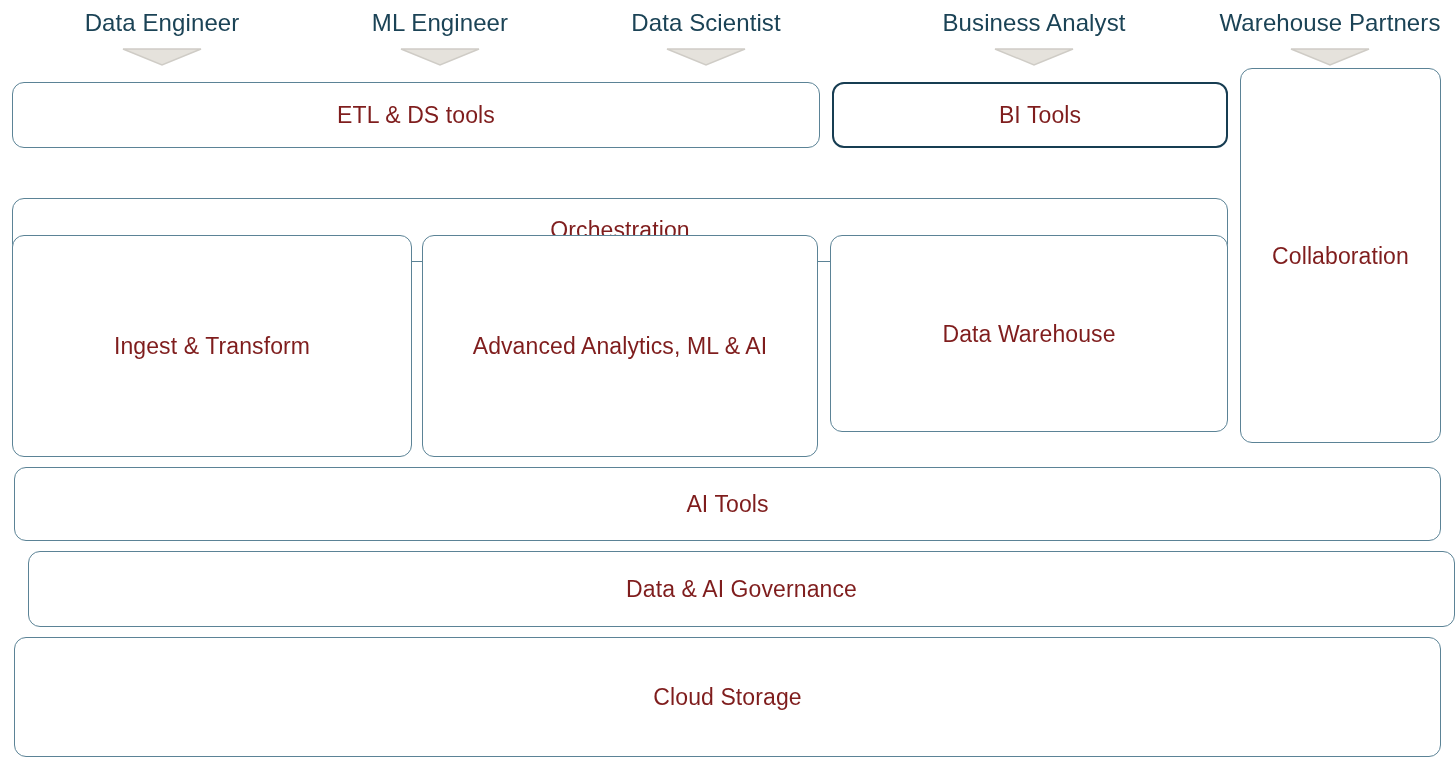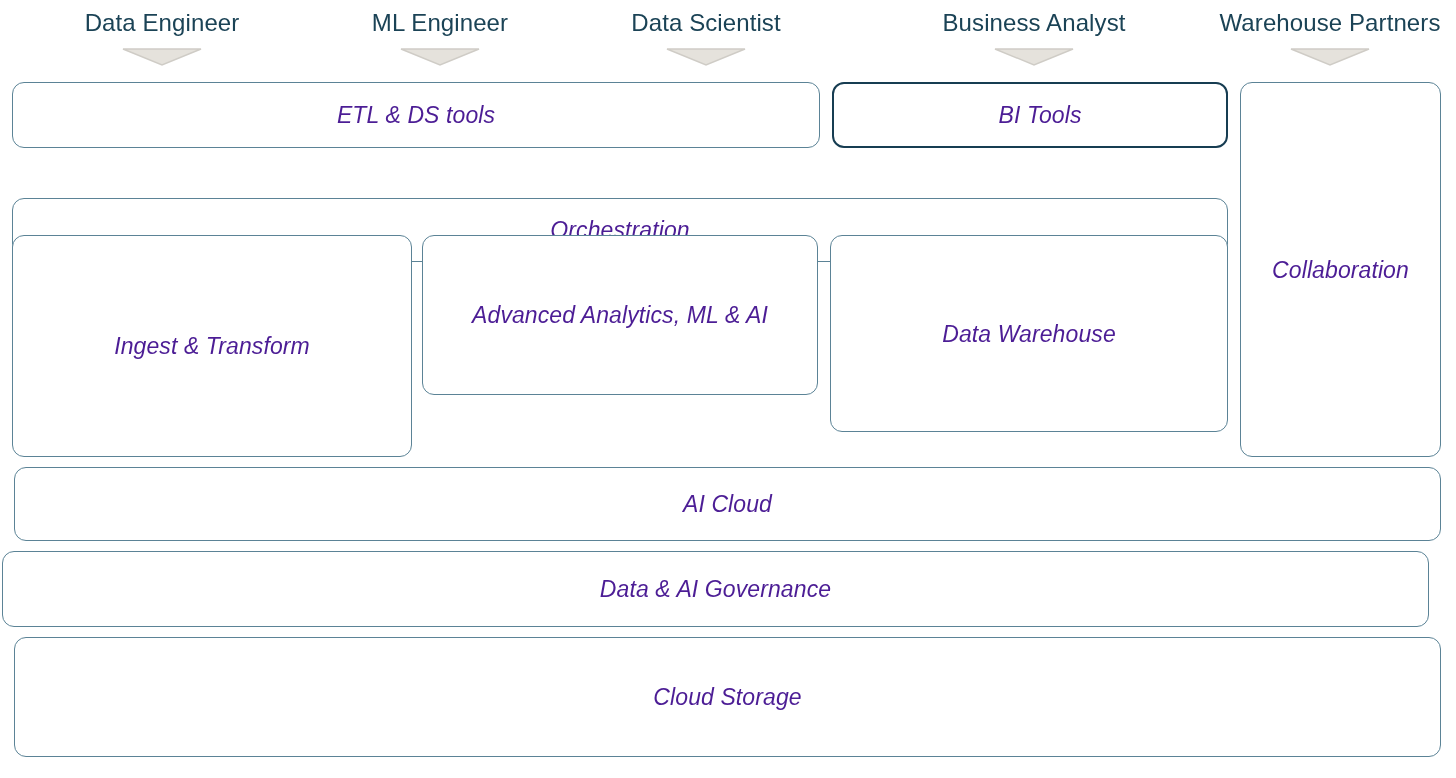--- a/index.html
+++ b/index.html
@@ -44,26 +44,25 @@
   
   .box {
     position: absolute;
     box-sizing: border-box;
     background: #ffffff;
     border: 1.4px solid #5b8396;
     border-radius: 12px;
     display: flex;
     align-items: center;
     justify-content: center;
-    color: #4c1d95;
+    color: #7f1d1d;
     font-size: 23px;
     line-height: 30px;
     text-align: center;
     letter-spacing: 0.1px;
-    font-style: italic;
   }
   .box.emphasis {
     border: 2.2px solid #173d52;
   }
   .box .lbl {
     display: block;
     padding: 0 10px;
   }
 </style>
 </head>
@@ -108,32 +107,32 @@
       </div>
       <div class="box emphasis" style="left: 832px; top: 82px; width: 396px; height: 66px; padding-left: 20px;">
         <span class="lbl">BI Tools</span>
       </div>
       <div class="box" style="left: 12px; top: 160px; width: 1216px; height: 64px; margin-top: 38px;">
         <span class="lbl">Orchestration</span>
       </div>
       <div class="box" style="left: 12px; top: 235px; width: 400px; height: 222px;">
         <span class="lbl">Ingest &amp; Transform</span>
       </div>
-      <div class="box" style="left: 422px; top: 235px; width: 396px; height: 160px;">
+      <div class="box" style="left: 422px; top: 235px; width: 396px; height: 222px;">
         <span class="lbl">Advanced Analytics, ML &amp; AI</span>
       </div>
       <div class="box" style="left: 830px; top: 235px; width: 398px; height: 197px;">
         <span class="lbl">Data Warehouse</span>
       </div>
-      <div class="box" style="left: 1240px; top: 82px; width: 201px; height: 375px;">
+      <div class="box" style="left: 1240px; top: 68px; width: 201px; height: 375px;">
         <span class="lbl">Collaboration</span>
       </div>
       <div class="box" style="left: 14px; top: 467px; width: 1427px; height: 74px;">
-        <span class="lbl">AI Cloud</span>
+        <span class="lbl">AI Tools</span>
       </div>
-      <div class="box" style="left: 2px; top: 551px; width: 1427px; height: 76px;">
+      <div class="box" style="left: 28px; top: 551px; width: 1427px; height: 76px;">
         <span class="lbl">Data &amp; AI Governance</span>
       </div>
       <div class="box" style="left: 14px; top: 637px; width: 1427px; height: 120px;">
         <span class="lbl">Cloud Storage</span>
       </div>
     </div>
 </div>
 
 </body></html>

